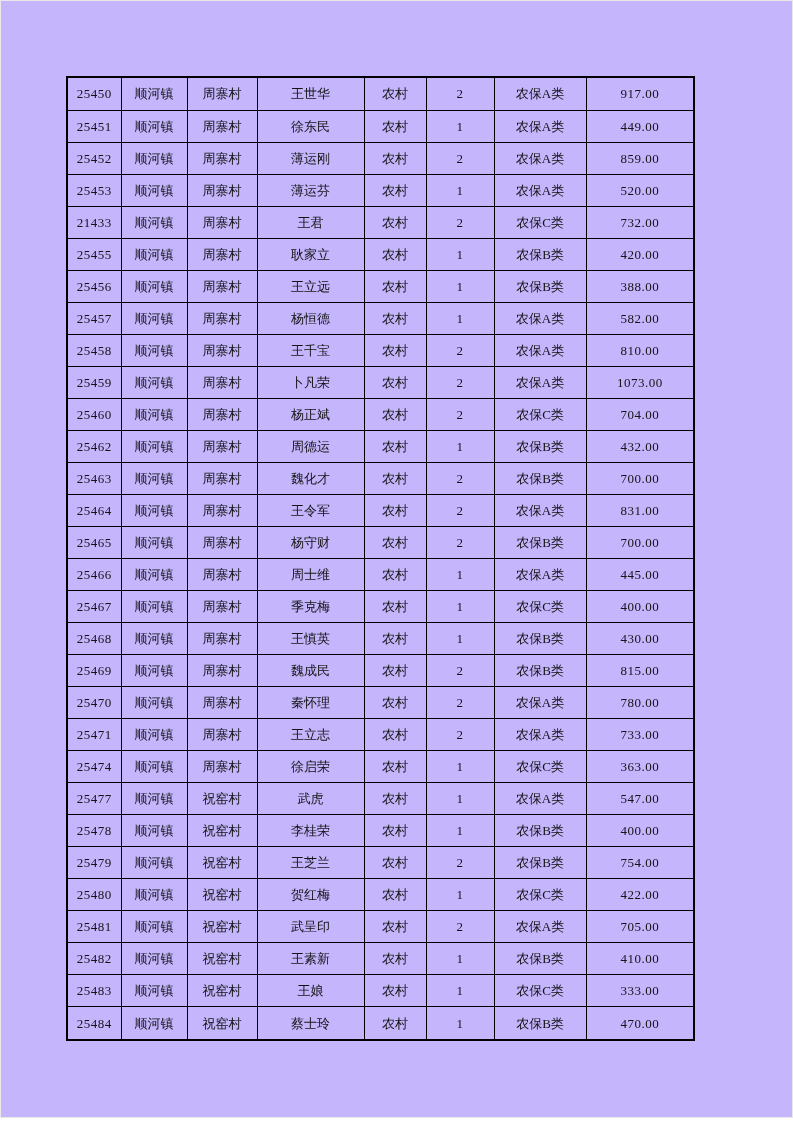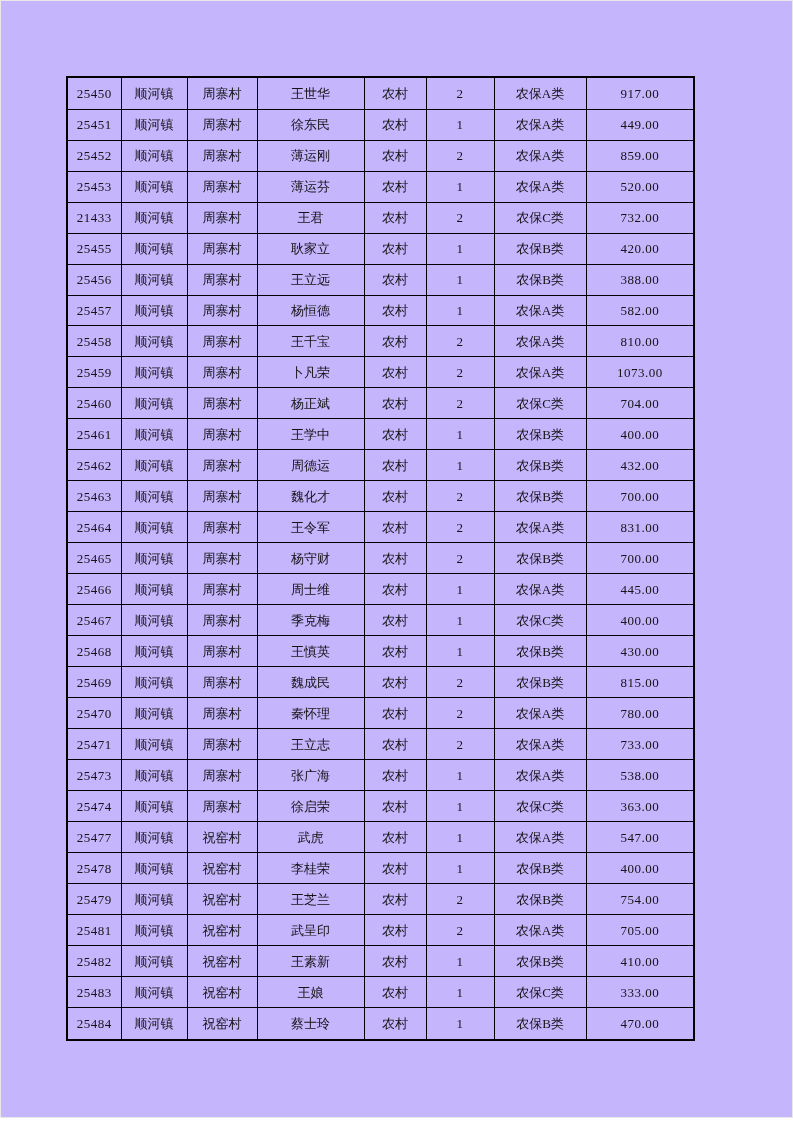--- a/index.html
+++ b/index.html
@@ -164,178 +164,168 @@
           <td class="num">25460</td>
           <td>顺河镇</td>
           <td>周寨村</td>
           <td>杨正斌</td>
           <td>农村</td>
           <td class="num">2</td>
           <td>农保C类</td>
           <td class="num">704.00</td>
         </tr>
         <tr>
-          <td class="num">25461</td>
-          <td>顺河镇</td>
-          <td>周寨村</td>
-          <td>王学中</td>
-          <td>农村</td>
-          <td class="num">1</td>
-          <td>农保B类</td>
+          <td class="num">25462</td>
+          <td>顺河镇</td>
+          <td>周寨村</td>
+          <td>周德运</td>
+          <td>农村</td>
+          <td class="num">1</td>
+          <td>农保B类</td>
+          <td class="num">432.00</td>
+        </tr>
+        <tr>
+          <td class="num">25463</td>
+          <td>顺河镇</td>
+          <td>周寨村</td>
+          <td>魏化才</td>
+          <td>农村</td>
+          <td class="num">2</td>
+          <td>农保B类</td>
+          <td class="num">700.00</td>
+        </tr>
+        <tr>
+          <td class="num">25464</td>
+          <td>顺河镇</td>
+          <td>周寨村</td>
+          <td>王令军</td>
+          <td>农村</td>
+          <td class="num">2</td>
+          <td>农保A类</td>
+          <td class="num">831.00</td>
+        </tr>
+        <tr>
+          <td class="num">25465</td>
+          <td>顺河镇</td>
+          <td>周寨村</td>
+          <td>杨守财</td>
+          <td>农村</td>
+          <td class="num">2</td>
+          <td>农保B类</td>
+          <td class="num">700.00</td>
+        </tr>
+        <tr>
+          <td class="num">25466</td>
+          <td>顺河镇</td>
+          <td>周寨村</td>
+          <td>周士维</td>
+          <td>农村</td>
+          <td class="num">1</td>
+          <td>农保A类</td>
+          <td class="num">445.00</td>
+        </tr>
+        <tr>
+          <td class="num">25467</td>
+          <td>顺河镇</td>
+          <td>周寨村</td>
+          <td>季克梅</td>
+          <td>农村</td>
+          <td class="num">1</td>
+          <td>农保C类</td>
           <td class="num">400.00</td>
         </tr>
         <tr>
-          <td class="num">25462</td>
-          <td>顺河镇</td>
-          <td>周寨村</td>
-          <td>周德运</td>
-          <td>农村</td>
-          <td class="num">1</td>
-          <td>农保B类</td>
-          <td class="num">432.00</td>
-        </tr>
-        <tr>
-          <td class="num">25463</td>
-          <td>顺河镇</td>
-          <td>周寨村</td>
-          <td>魏化才</td>
-          <td>农村</td>
-          <td class="num">2</td>
-          <td>农保B类</td>
-          <td class="num">700.00</td>
-        </tr>
-        <tr>
-          <td class="num">25464</td>
-          <td>顺河镇</td>
-          <td>周寨村</td>
-          <td>王令军</td>
-          <td>农村</td>
-          <td class="num">2</td>
-          <td>农保A类</td>
-          <td class="num">831.00</td>
-        </tr>
-        <tr>
-          <td class="num">25465</td>
-          <td>顺河镇</td>
-          <td>周寨村</td>
-          <td>杨守财</td>
-          <td>农村</td>
-          <td class="num">2</td>
-          <td>农保B类</td>
-          <td class="num">700.00</td>
-        </tr>
-        <tr>
-          <td class="num">25466</td>
-          <td>顺河镇</td>
-          <td>周寨村</td>
-          <td>周士维</td>
-          <td>农村</td>
-          <td class="num">1</td>
-          <td>农保A类</td>
-          <td class="num">445.00</td>
-        </tr>
-        <tr>
-          <td class="num">25467</td>
-          <td>顺河镇</td>
-          <td>周寨村</td>
-          <td>季克梅</td>
-          <td>农村</td>
-          <td class="num">1</td>
-          <td>农保C类</td>
+          <td class="num">25468</td>
+          <td>顺河镇</td>
+          <td>周寨村</td>
+          <td>王慎英</td>
+          <td>农村</td>
+          <td class="num">1</td>
+          <td>农保B类</td>
+          <td class="num">430.00</td>
+        </tr>
+        <tr>
+          <td class="num">25469</td>
+          <td>顺河镇</td>
+          <td>周寨村</td>
+          <td>魏成民</td>
+          <td>农村</td>
+          <td class="num">2</td>
+          <td>农保B类</td>
+          <td class="num">815.00</td>
+        </tr>
+        <tr>
+          <td class="num">25470</td>
+          <td>顺河镇</td>
+          <td>周寨村</td>
+          <td>秦怀理</td>
+          <td>农村</td>
+          <td class="num">2</td>
+          <td>农保A类</td>
+          <td class="num">780.00</td>
+        </tr>
+        <tr>
+          <td class="num">25471</td>
+          <td>顺河镇</td>
+          <td>周寨村</td>
+          <td>王立志</td>
+          <td>农村</td>
+          <td class="num">2</td>
+          <td>农保A类</td>
+          <td class="num">733.00</td>
+        </tr>
+        <tr>
+          <td class="num">25474</td>
+          <td>顺河镇</td>
+          <td>周寨村</td>
+          <td>徐启荣</td>
+          <td>农村</td>
+          <td class="num">1</td>
+          <td>农保C类</td>
+          <td class="num">363.00</td>
+        </tr>
+        <tr>
+          <td class="num">25477</td>
+          <td>顺河镇</td>
+          <td>祝窑村</td>
+          <td>武虎</td>
+          <td>农村</td>
+          <td class="num">1</td>
+          <td>农保A类</td>
+          <td class="num">547.00</td>
+        </tr>
+        <tr>
+          <td class="num">25478</td>
+          <td>顺河镇</td>
+          <td>祝窑村</td>
+          <td>李桂荣</td>
+          <td>农村</td>
+          <td class="num">1</td>
+          <td>农保B类</td>
           <td class="num">400.00</td>
         </tr>
         <tr>
-          <td class="num">25468</td>
-          <td>顺河镇</td>
-          <td>周寨村</td>
-          <td>王慎英</td>
-          <td>农村</td>
-          <td class="num">1</td>
-          <td>农保B类</td>
-          <td class="num">430.00</td>
-        </tr>
-        <tr>
-          <td class="num">25469</td>
-          <td>顺河镇</td>
-          <td>周寨村</td>
-          <td>魏成民</td>
-          <td>农村</td>
-          <td class="num">2</td>
-          <td>农保B类</td>
-          <td class="num">815.00</td>
-        </tr>
-        <tr>
-          <td class="num">25470</td>
-          <td>顺河镇</td>
-          <td>周寨村</td>
-          <td>秦怀理</td>
-          <td>农村</td>
-          <td class="num">2</td>
-          <td>农保A类</td>
-          <td class="num">780.00</td>
-        </tr>
-        <tr>
-          <td class="num">25471</td>
-          <td>顺河镇</td>
-          <td>周寨村</td>
-          <td>王立志</td>
-          <td>农村</td>
-          <td class="num">2</td>
-          <td>农保A类</td>
-          <td class="num">733.00</td>
-        </tr>
-        <tr>
-          <td class="num">25473</td>
-          <td>顺河镇</td>
-          <td>周寨村</td>
-          <td>张广海</td>
-          <td>农村</td>
-          <td class="num">1</td>
-          <td>农保A类</td>
-          <td class="num">538.00</td>
-        </tr>
-        <tr>
-          <td class="num">25474</td>
-          <td>顺河镇</td>
-          <td>周寨村</td>
-          <td>徐启荣</td>
-          <td>农村</td>
-          <td class="num">1</td>
-          <td>农保C类</td>
-          <td class="num">363.00</td>
-        </tr>
-        <tr>
-          <td class="num">25477</td>
-          <td>顺河镇</td>
-          <td>祝窑村</td>
-          <td>武虎</td>
-          <td>农村</td>
-          <td class="num">1</td>
-          <td>农保A类</td>
-          <td class="num">547.00</td>
-        </tr>
-        <tr>
-          <td class="num">25478</td>
-          <td>顺河镇</td>
-          <td>祝窑村</td>
-          <td>李桂荣</td>
-          <td>农村</td>
-          <td class="num">1</td>
-          <td>农保B类</td>
-          <td class="num">400.00</td>
-        </tr>
-        <tr>
           <td class="num">25479</td>
           <td>顺河镇</td>
           <td>祝窑村</td>
           <td>王芝兰</td>
           <td>农村</td>
           <td class="num">2</td>
           <td>农保B类</td>
           <td class="num">754.00</td>
+        </tr>
+        <tr>
+          <td class="num">25480</td>
+          <td>顺河镇</td>
+          <td>祝窑村</td>
+          <td>贺红梅</td>
+          <td>农村</td>
+          <td class="num">1</td>
+          <td>农保C类</td>
+          <td class="num">422.00</td>
         </tr>
         <tr>
           <td class="num">25481</td>
           <td>顺河镇</td>
           <td>祝窑村</td>
           <td>武呈印</td>
           <td>农村</td>
           <td class="num">2</td>
           <td>农保A类</td>
           <td class="num">705.00</td>

